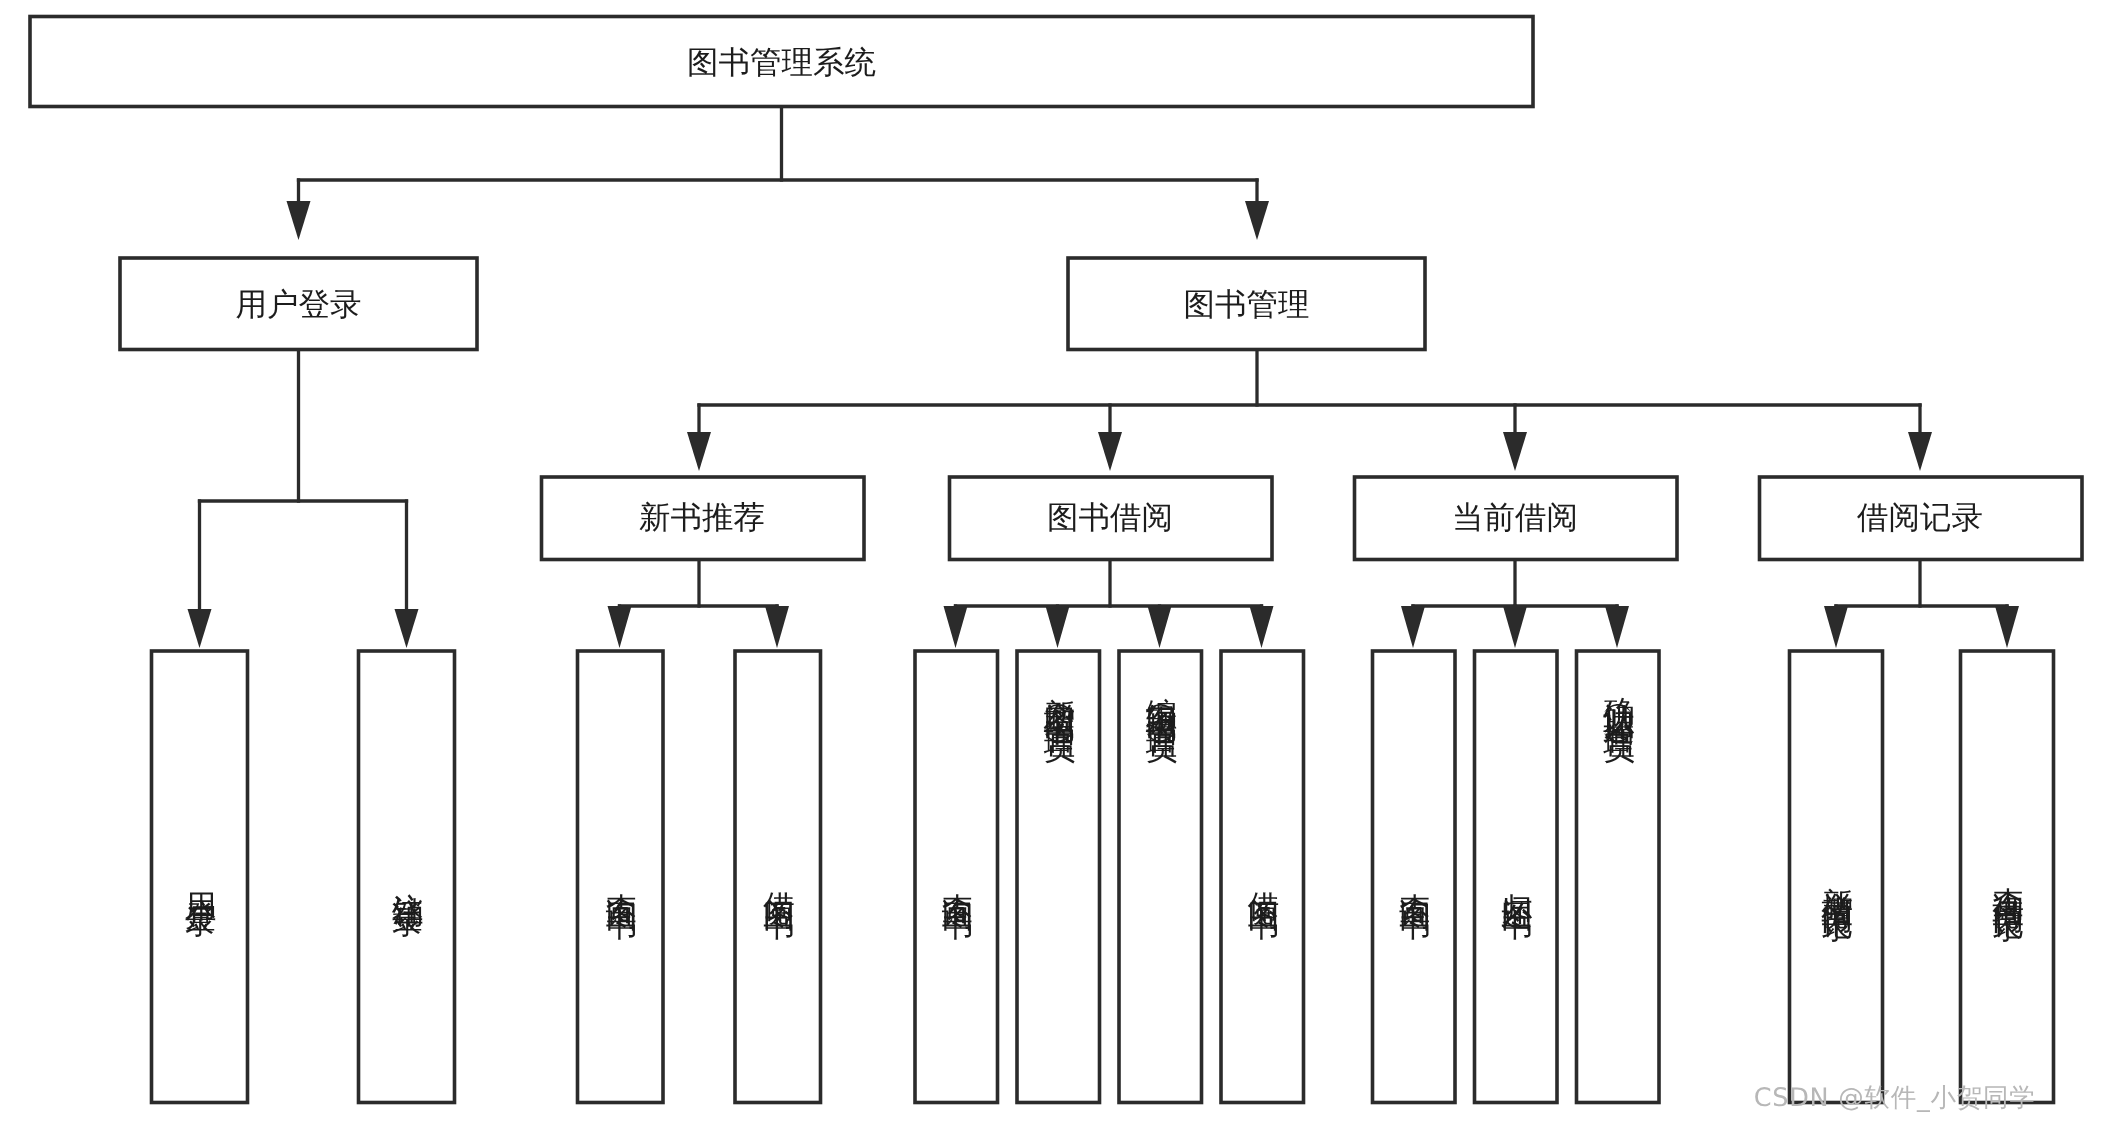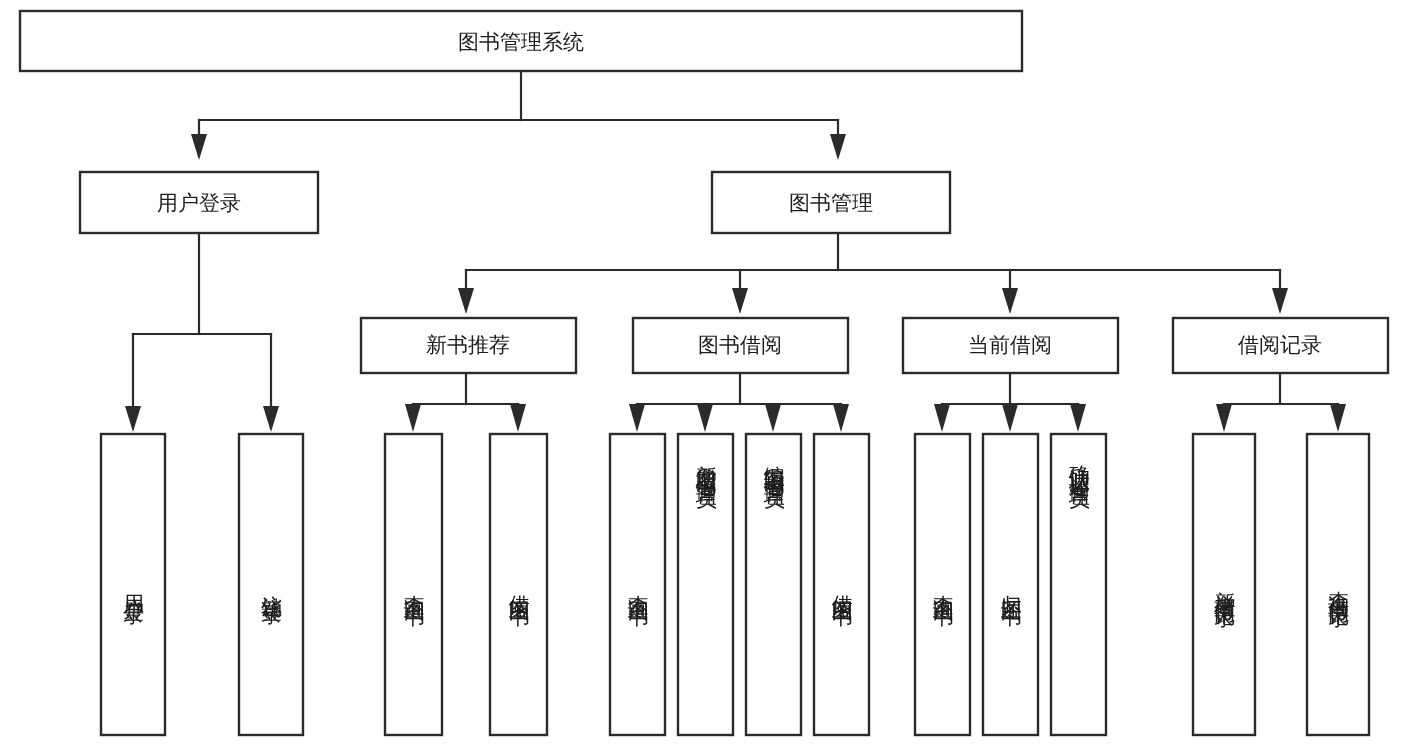--- a/index.html
+++ b/index.html
@@ -264,14 +264,15 @@
   </div>
 
   <div class="leaf-label-wrap" style="left:1193px; top:434px; width:62px; height:301px;">
     <span class="leaf-label-v">新增借阅记录</span>
   </div>
 
   <div class="leaf-label-wrap" style="left:1307px; top:434px; width:62px; height:301px;">
     <span class="leaf-label-v">查询借阅记录</span>
   </div>
 
+  <div class="watermark">CSDN @软件_小贺同学</div>
 
 </div>
 
 </body></html>

